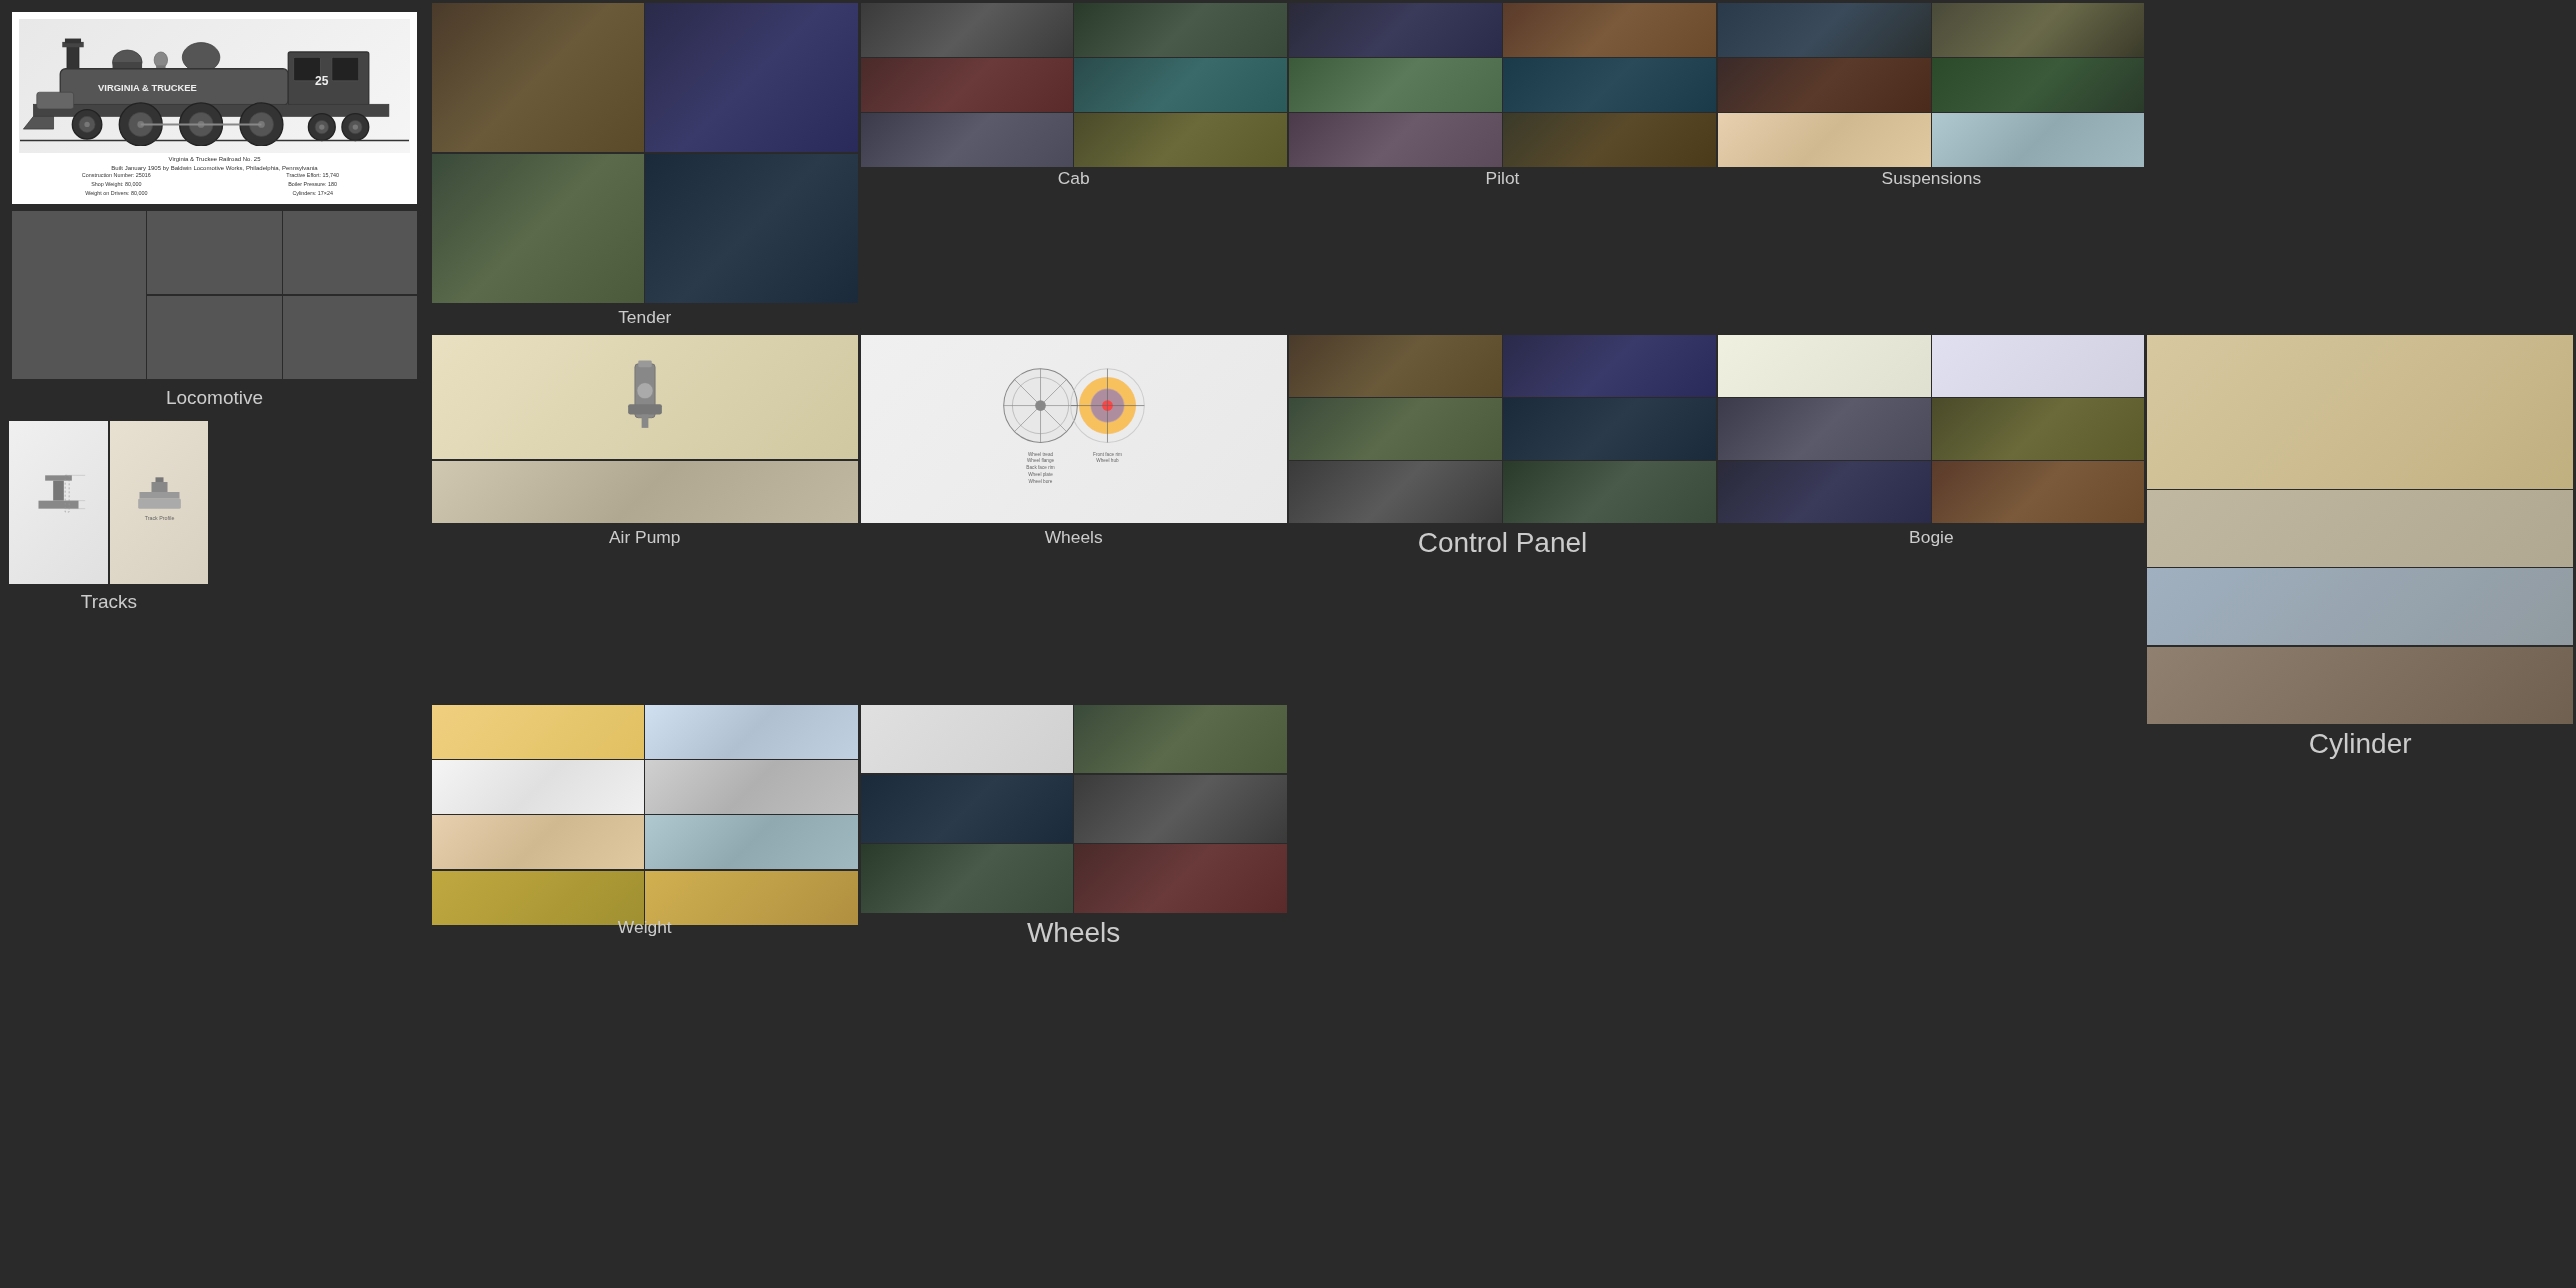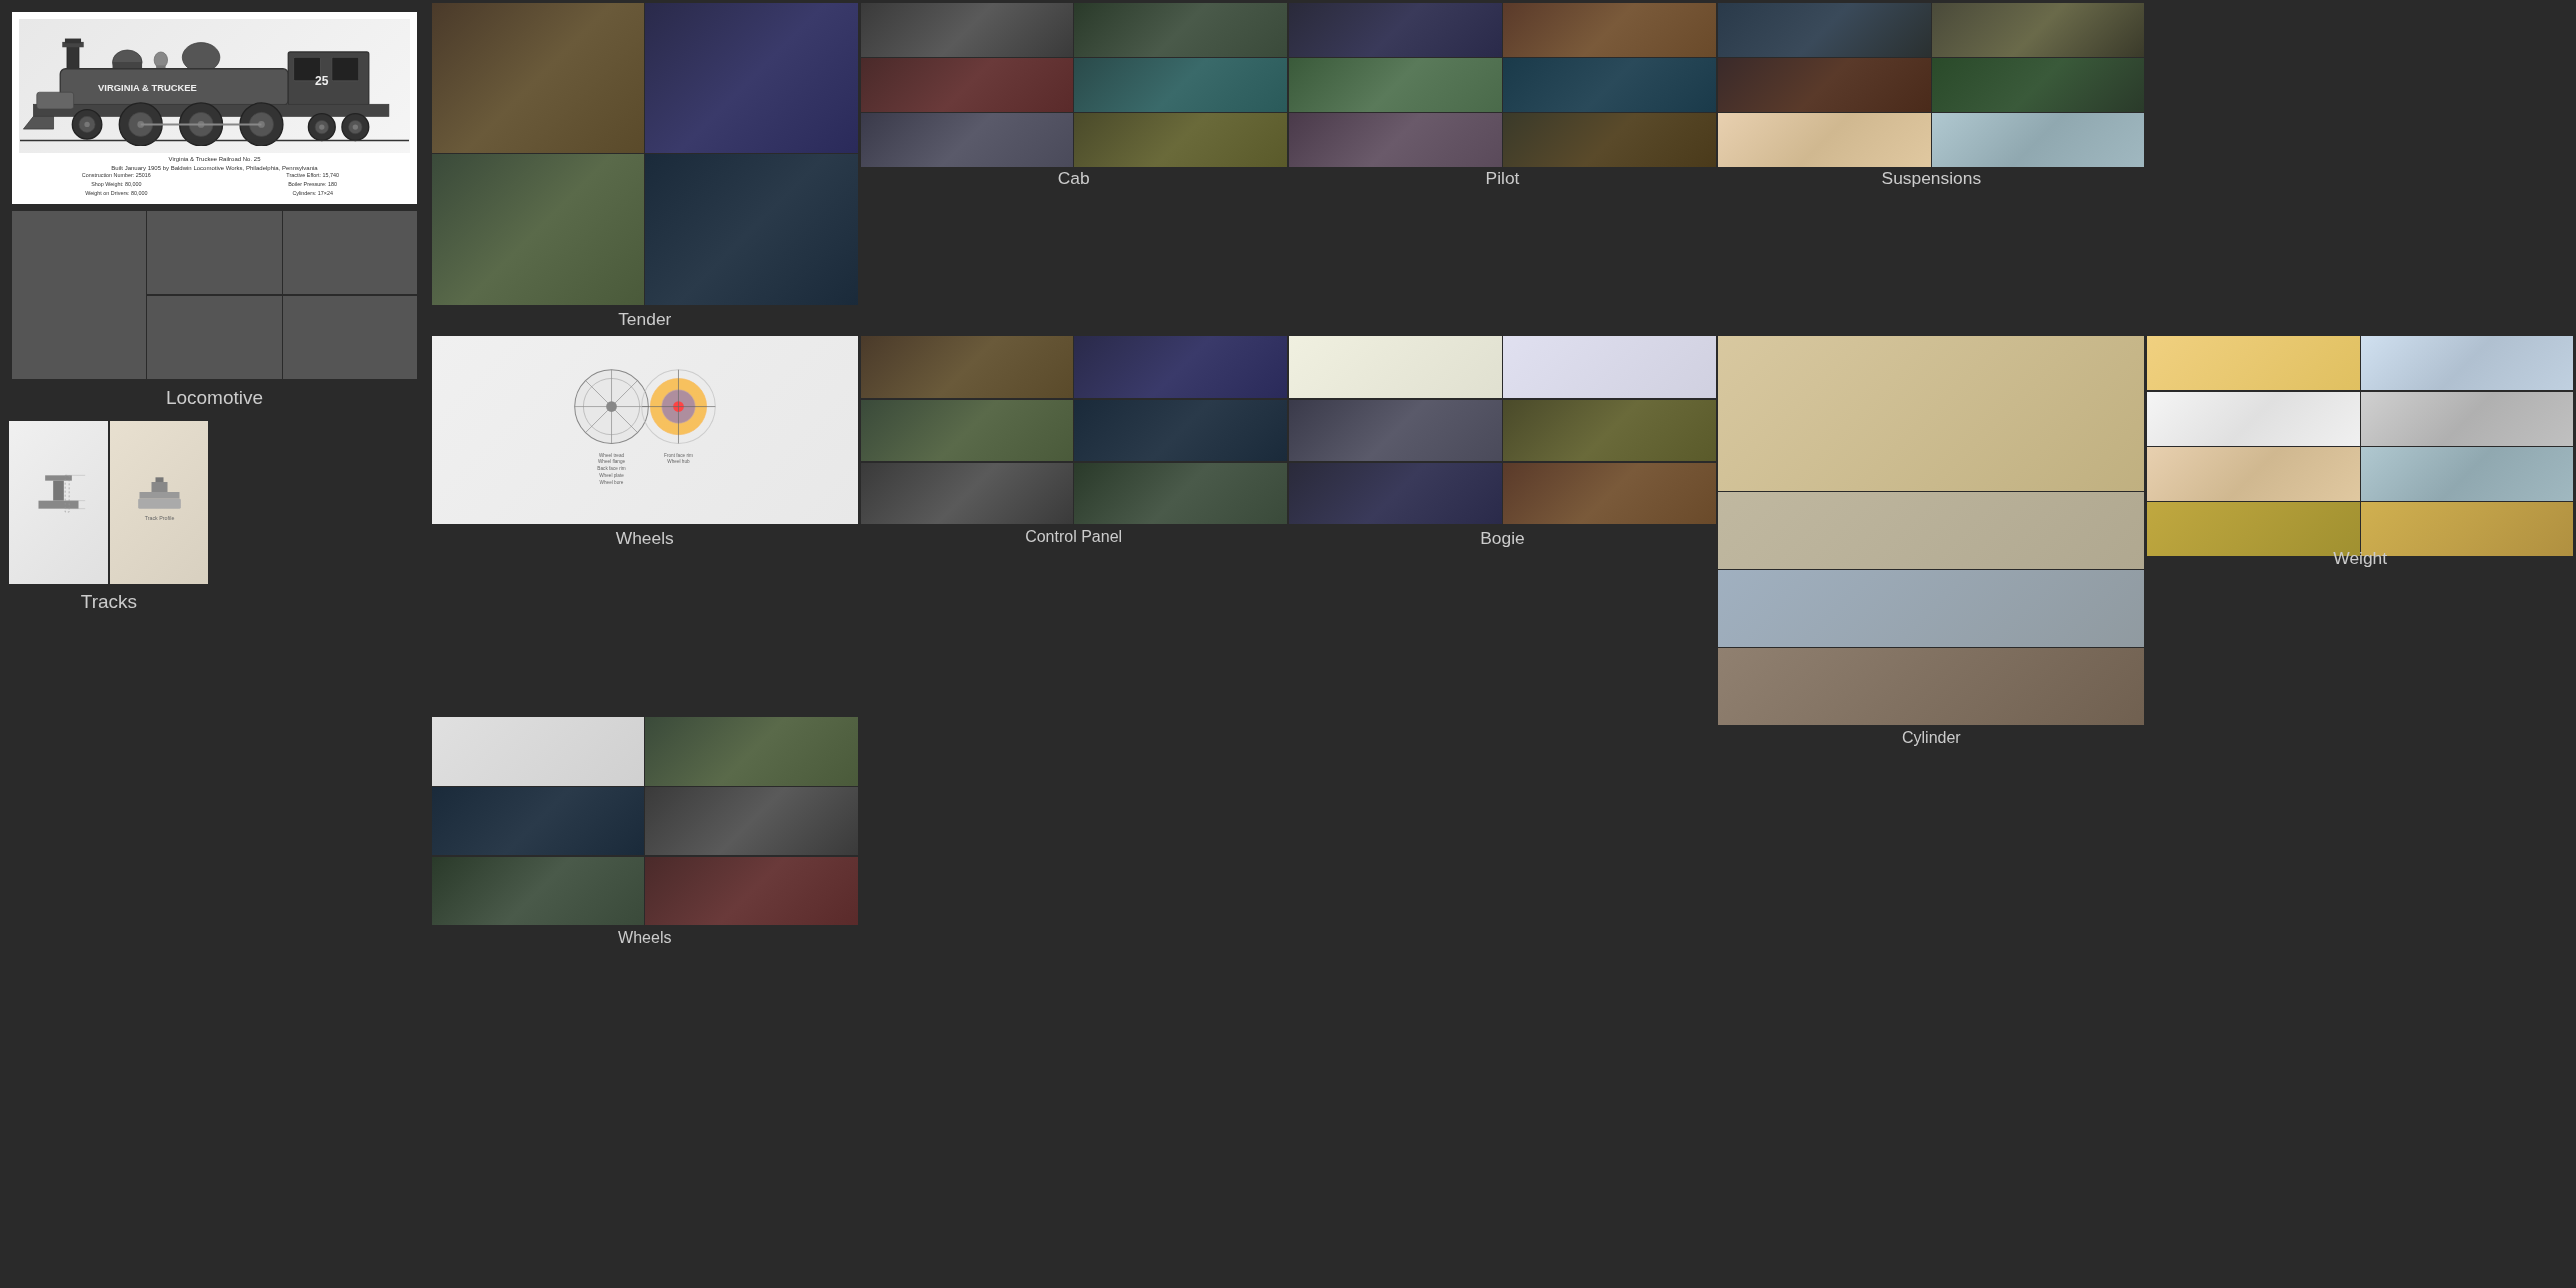--- a/index.html
+++ b/index.html
@@ -158,21 +158,21 @@
 
     .card-label {
       text-align: center;
       color: #ccc;
       font-size: 17.4px;
       padding: 4px 0;
       font-weight: normal;
     }
 
     .card-label-lg {
-      font-size: 16px;
+      font-size: 28px;
     }
 
     .loco-section-wrapper {
       margin: 5.4px;
     }
 
     .brake-section {
       display: flex;
       flex-direction: column;
       padding: 2.7px;
@@ -383,20 +383,35 @@
         <div class="img-cell p4"></div>
         <div class="img-cell p5"></div>
         <div class="img-cell p25"></div>
         <div class="img-cell p26"></div>
       </div>
       <div class="card-label">Suspensions</div>
     </div>
 
     <div style="background:#2a2a2a;"></div>
 
+    <div class="component-card" style="grid-row: span 1;">
+      <div style="display:flex;flex-direction:column;gap:1.3px;height:188px;">
+        <div class="img-cell p27" style="flex:2;background:linear-gradient(135deg,#e8e0c0,#d0c8a0);display:flex;align-items:center;justify-content:center;">
+          <svg width="54" height="81" viewBox="0 0 80 120">
+            <rect x="25" y="10" width="30" height="80" rx="5" fill="#888" stroke="#666"></rect>
+            <rect x="30" y="5" width="20" height="10" rx="2" fill="#999"></rect>
+            <circle cx="40" cy="50" r="12" fill="#aaa" stroke="#888"></circle>
+            <rect x="15" y="70" width="50" height="15" rx="3" fill="#777"></rect>
+            <rect x="35" y="85" width="10" height="20" fill="#888"></rect>
+          </svg>
+        </div>
+        <div class="img-cell p28" style="flex:1;"></div>
+      </div>
+      <div class="card-label">Air Pump</div>
+    </div>
 
     <div class="component-card">
       <div style="height:188px;background:linear-gradient(135deg,#f0f0f0,#e8e8e8);display:flex;align-items:center;justify-content:center;flex-direction:column;">
         <svg width="148" height="154" viewBox="0 0 220 230">
 
           <circle cx="60" cy="80" r="55" fill="#e8e8e8" stroke="#888" stroke-width="1.5"></circle>
           <circle cx="60" cy="80" r="42" fill="none" stroke="#aaa" stroke-width="1"></circle>
           <circle cx="60" cy="80" r="8" fill="#888"></circle>
 
           <line x1="60" y1="25" x2="60" y2="135" stroke="#888" stroke-width="1"></line>

